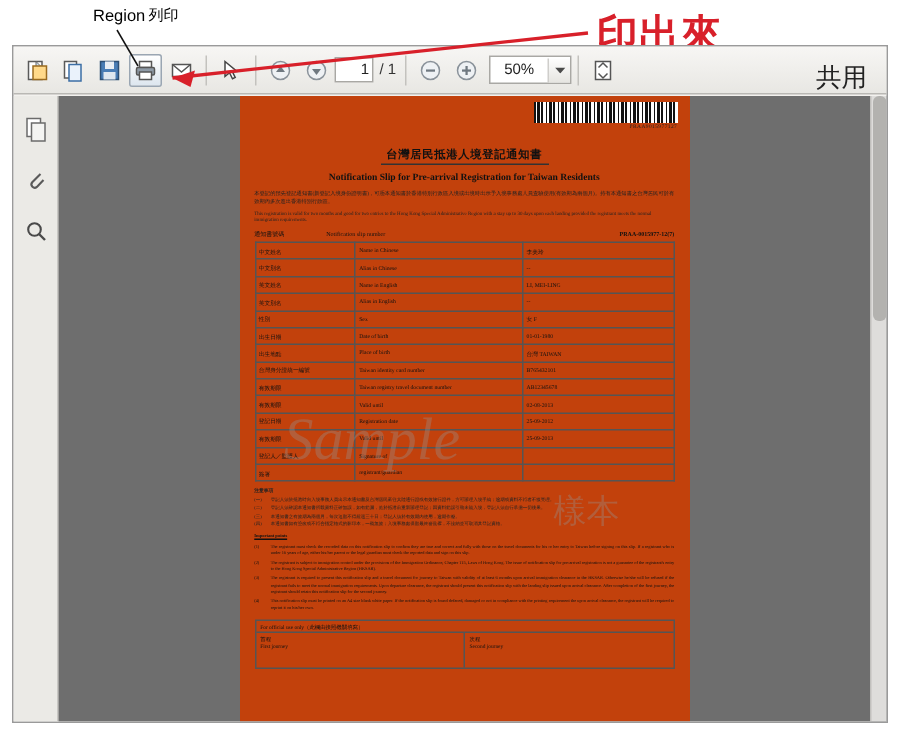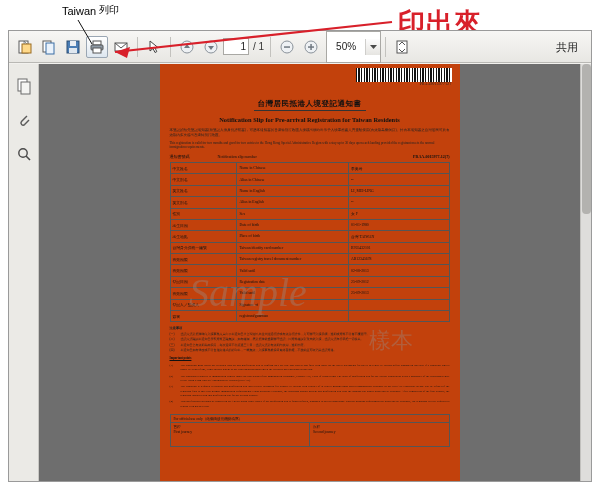--- a/index.html
+++ b/index.html
@@ -122,21 +122,21 @@
     font-size: 10px;
     color: #333;
     margin-left: 4px;
     margin-right: 2px;
   }
   .zoom-combo {
     display: flex;
     align-items: center;
     border: 1px solid #a9a8a4;
     background: #fff;
-    height: 32px;
+    height: 19px;
     margin-left: 3px;
     box-sizing: border-box;
   }
   .zoom-value {
     width: 38px;
     text-align: center;
     font-size: 10px;
     color: #222;
     line-height: 16px;
   }
@@ -146,21 +146,21 @@
     border-left: 1px solid #cfcecb;
     background: linear-gradient(to bottom, #fdfdfd, #e6e5e1);
     display: flex;
     align-items: center;
     justify-content: center;
   }
   #share-button {
     position: absolute;
     right: 6px;
     top: 6px;
-    font-size: 11px;
+    font-size: 17px;
     color: #222;
     padding: 2px 6px;
     border: 1px solid transparent;
     border-radius: 2px;
   }
 
   
   #window-body {
     position: absolute;
     left: 0;
@@ -357,21 +357,21 @@
   #wm-cn {
     left: 330px;
     top: 262px;
     font-size: 22px;
     font-style: normal;
   }
 </style>
 </head>
 <body>
 
-<div class="anno-label" id="print-label">Taiwan</div>
+<div class="anno-label" id="print-label">Region</div>
 <div class="anno-label" id="print-label-cn">列印</div>
 <div class="red-anno" id="red-line1">印出來</div>
 <div class="red-anno" id="red-line2">帶去香港</div>
 
 <svg class="overlay">
 
   <path d="M78,20 L92,44" stroke="#111" stroke-width="1" fill="none"></path>
 
   <path d="M392,22 L115,52" stroke="#d8202a" stroke-width="2.2" fill="none"></path>
   <path d="M115,52 L130,47 L127,58 Z" fill="#d8202a"></path>

